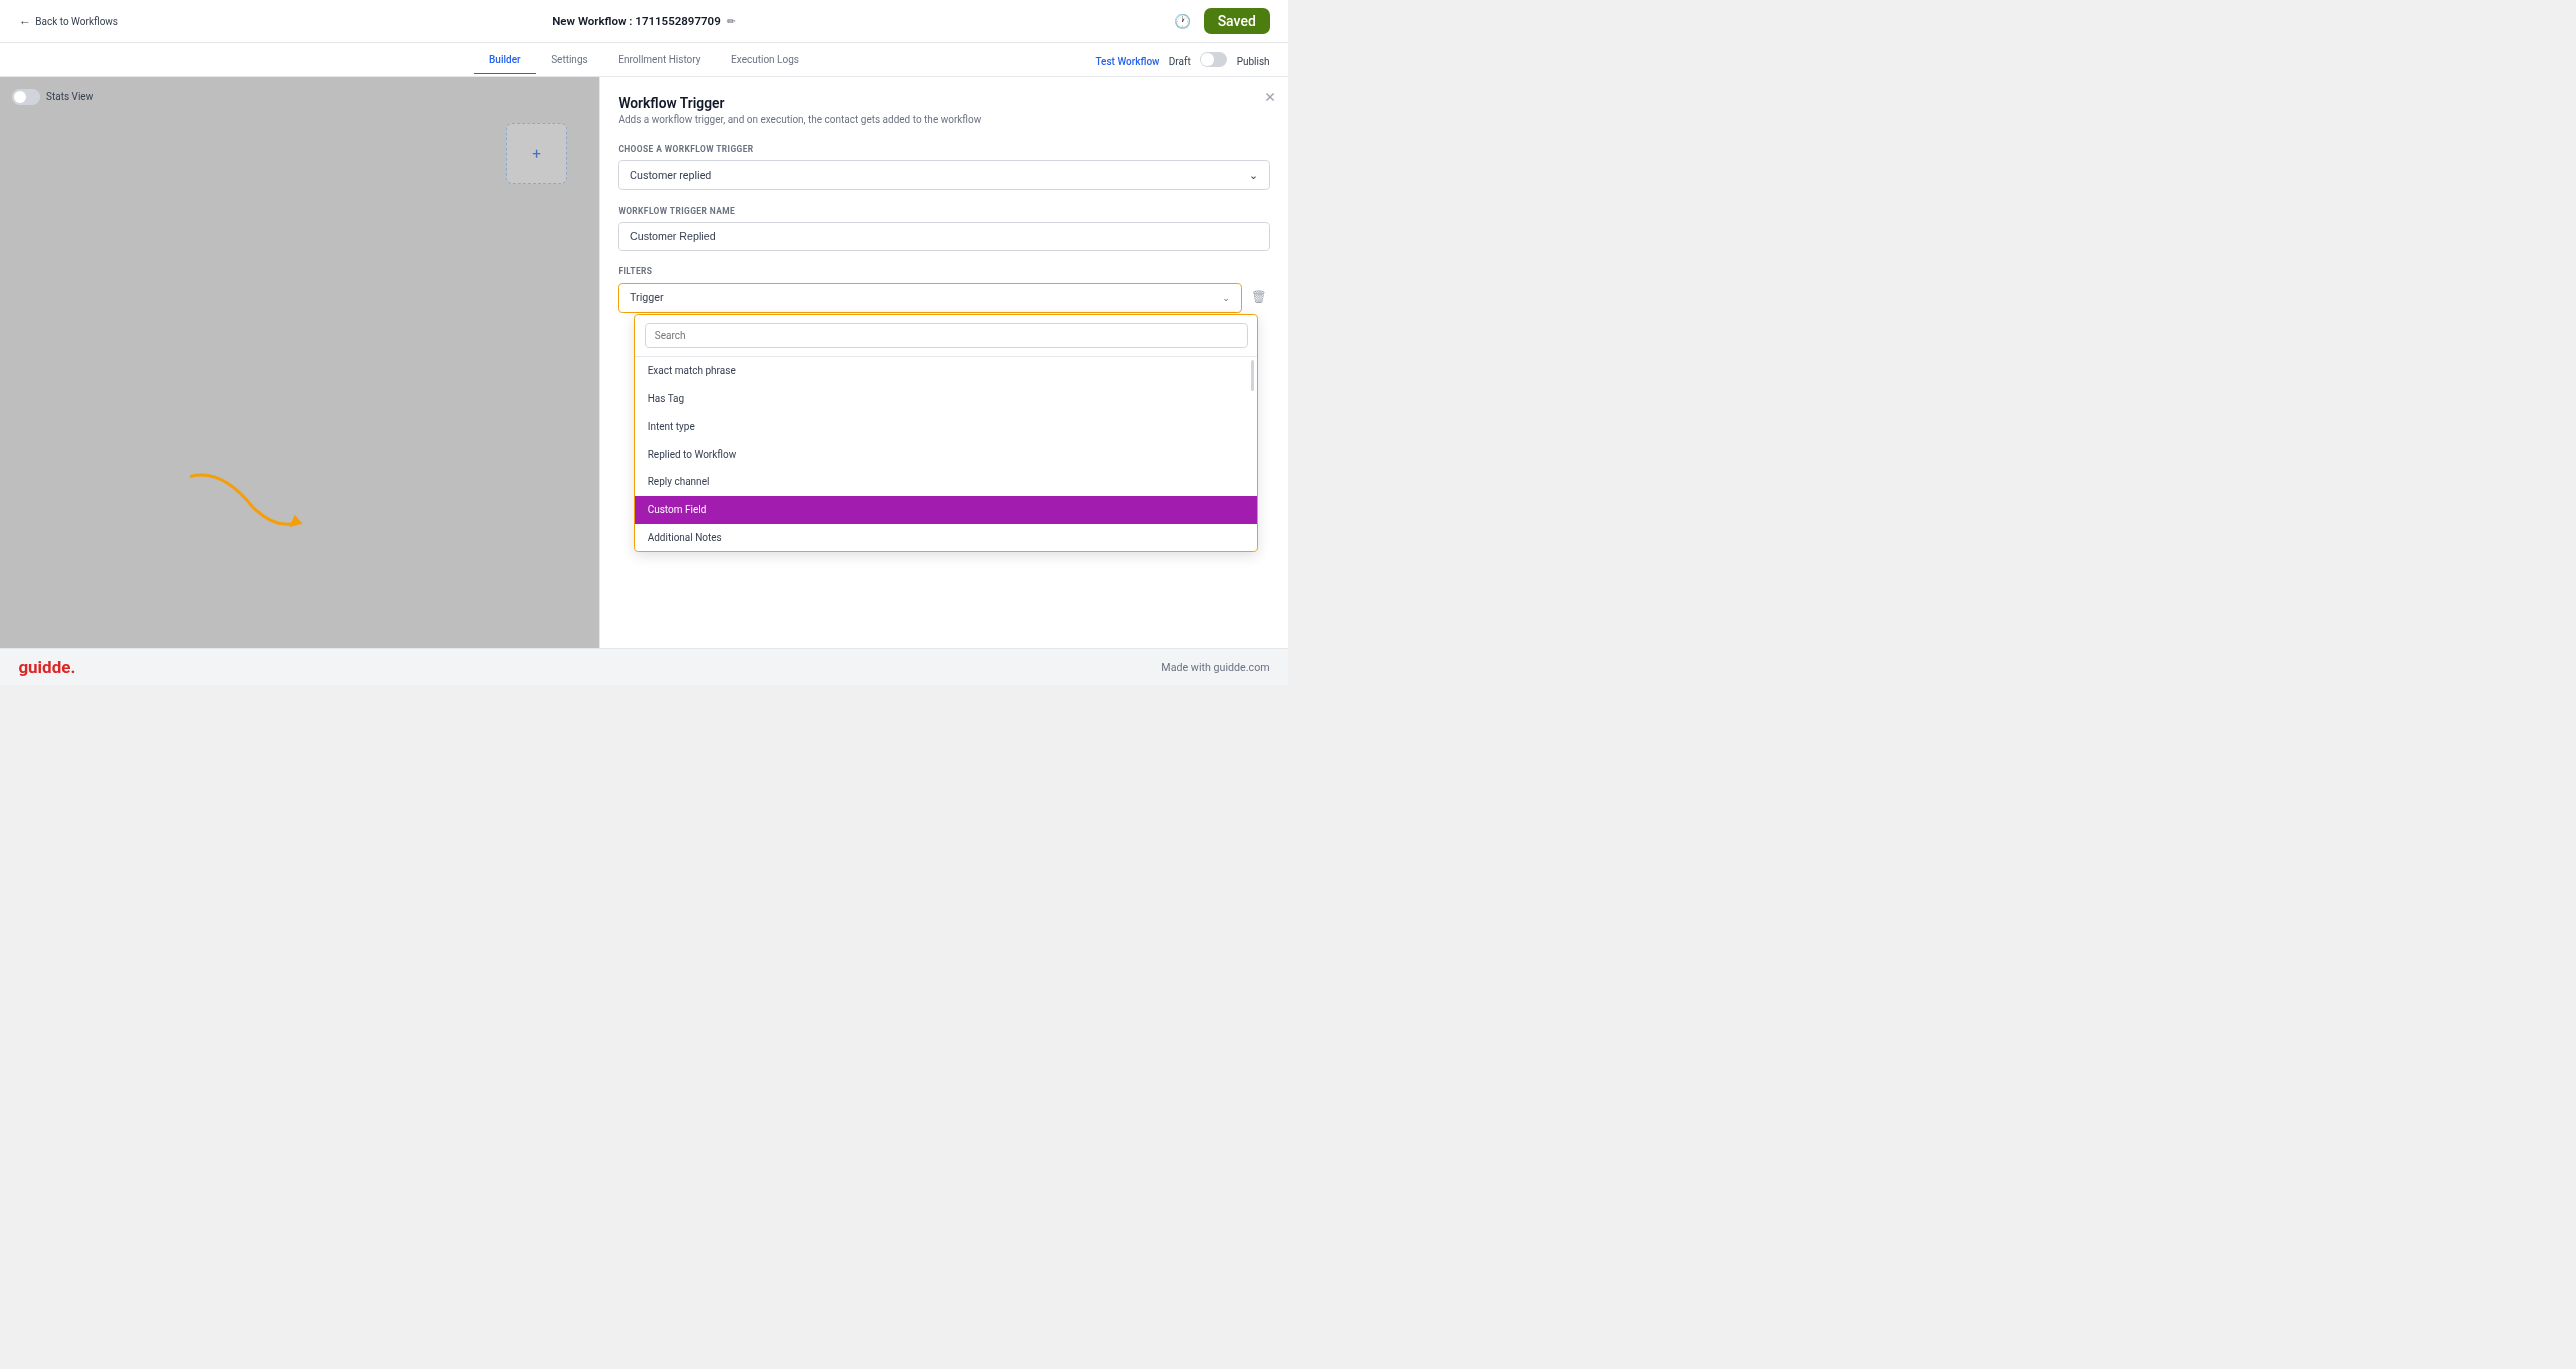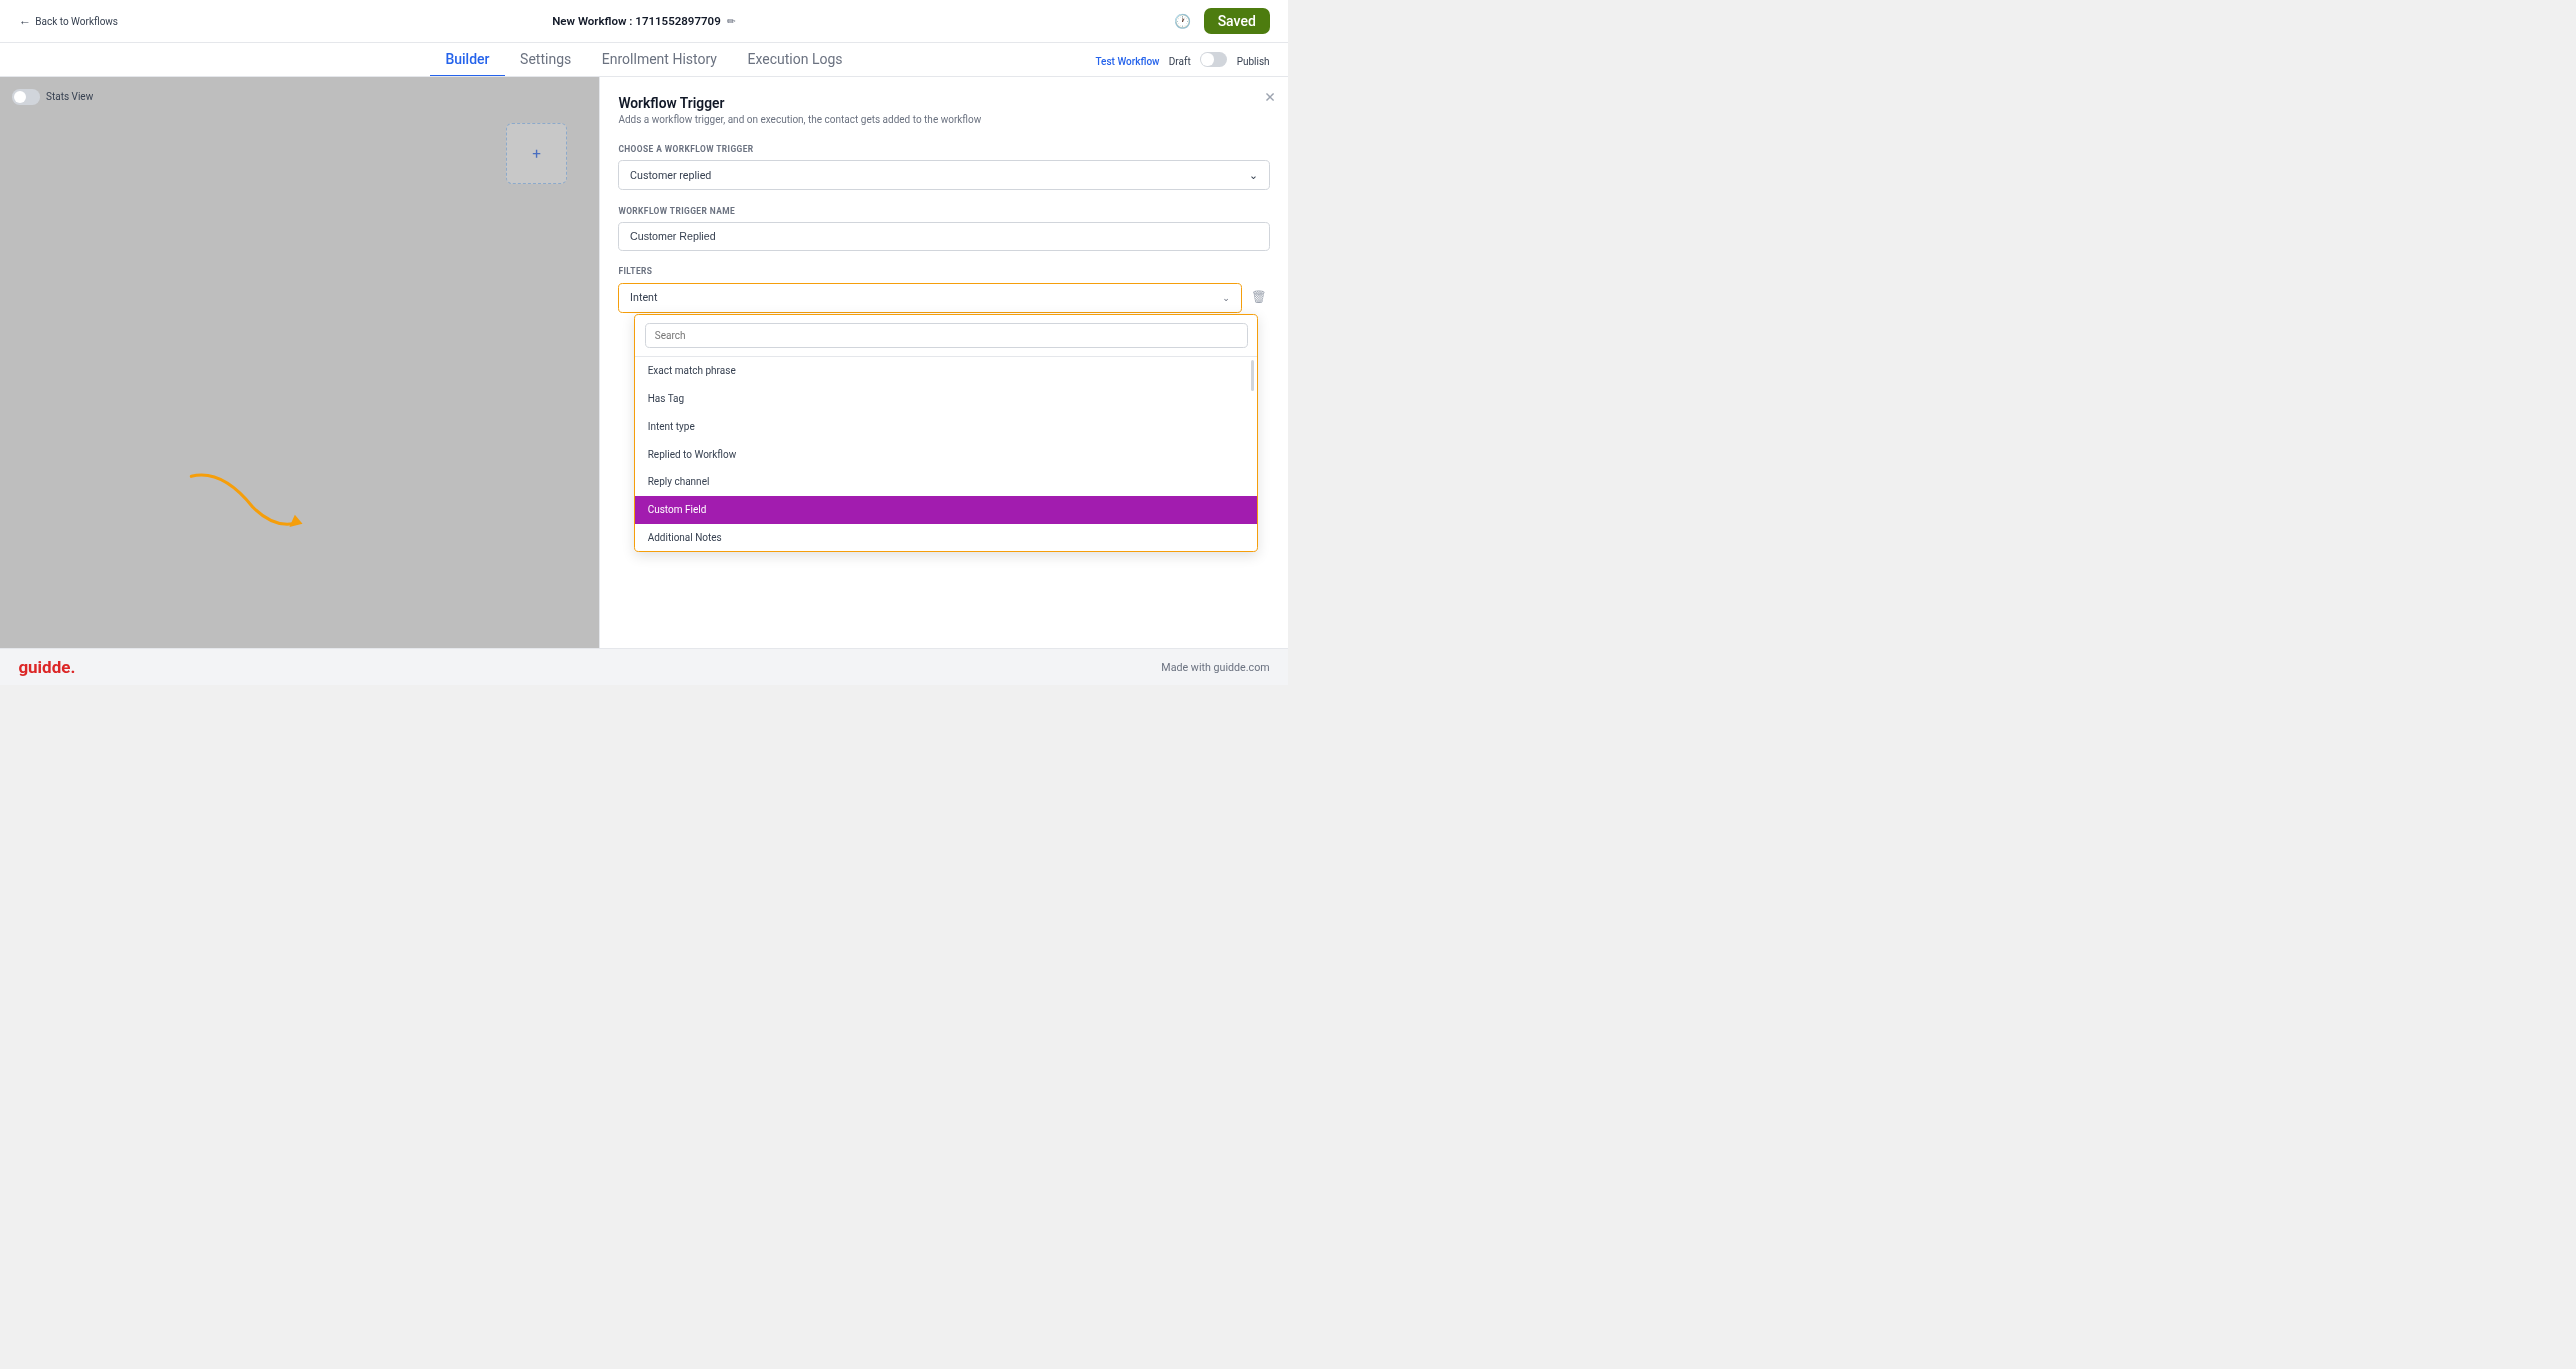--- a/index.html
+++ b/index.html
@@ -84,21 +84,21 @@
       height: 34px;
       display: flex;
       align-items: center;
       justify-content: center;
       border-bottom: 0.8px solid #e5e7eb;
       gap: 0;
       position: relative;
     }
     .nav-tab {
       padding: 7.7px 15.3px;
-      font-size: 14px;
+      font-size: 10px;
       color: #6b7280;
       cursor: pointer;
       border-bottom: 1.5px solid transparent;
       margin-bottom: -0.8px;
     }
     .nav-tab.active {
       color: #2563eb;
       border-bottom: 1.5px solid #2563eb;
       font-weight: 500;
     }
@@ -499,21 +499,21 @@
       <input class="form-input" type="text" value="Customer Replied" style="">
     </div>
 
     <div class="form-section">
       <div class="filters-label">FILTERS</div>
 
       <div class="filter-row">
 
         <div class="dropdown-container">
           <div class="dropdown-trigger">
-            <span>Intent</span>
+            <span>Trigger</span>
             <span class="dropdown-chevron">⌄</span>
           </div>
 
           <div class="dropdown-menu">
             <div class="dropdown-search">
               <input type="text" placeholder="Search" style="">
             </div>
             <div class="dropdown-list">
               <div class="scrollbar-indicator"></div>
               <div class="dropdown-item">Exact match phrase</div>

